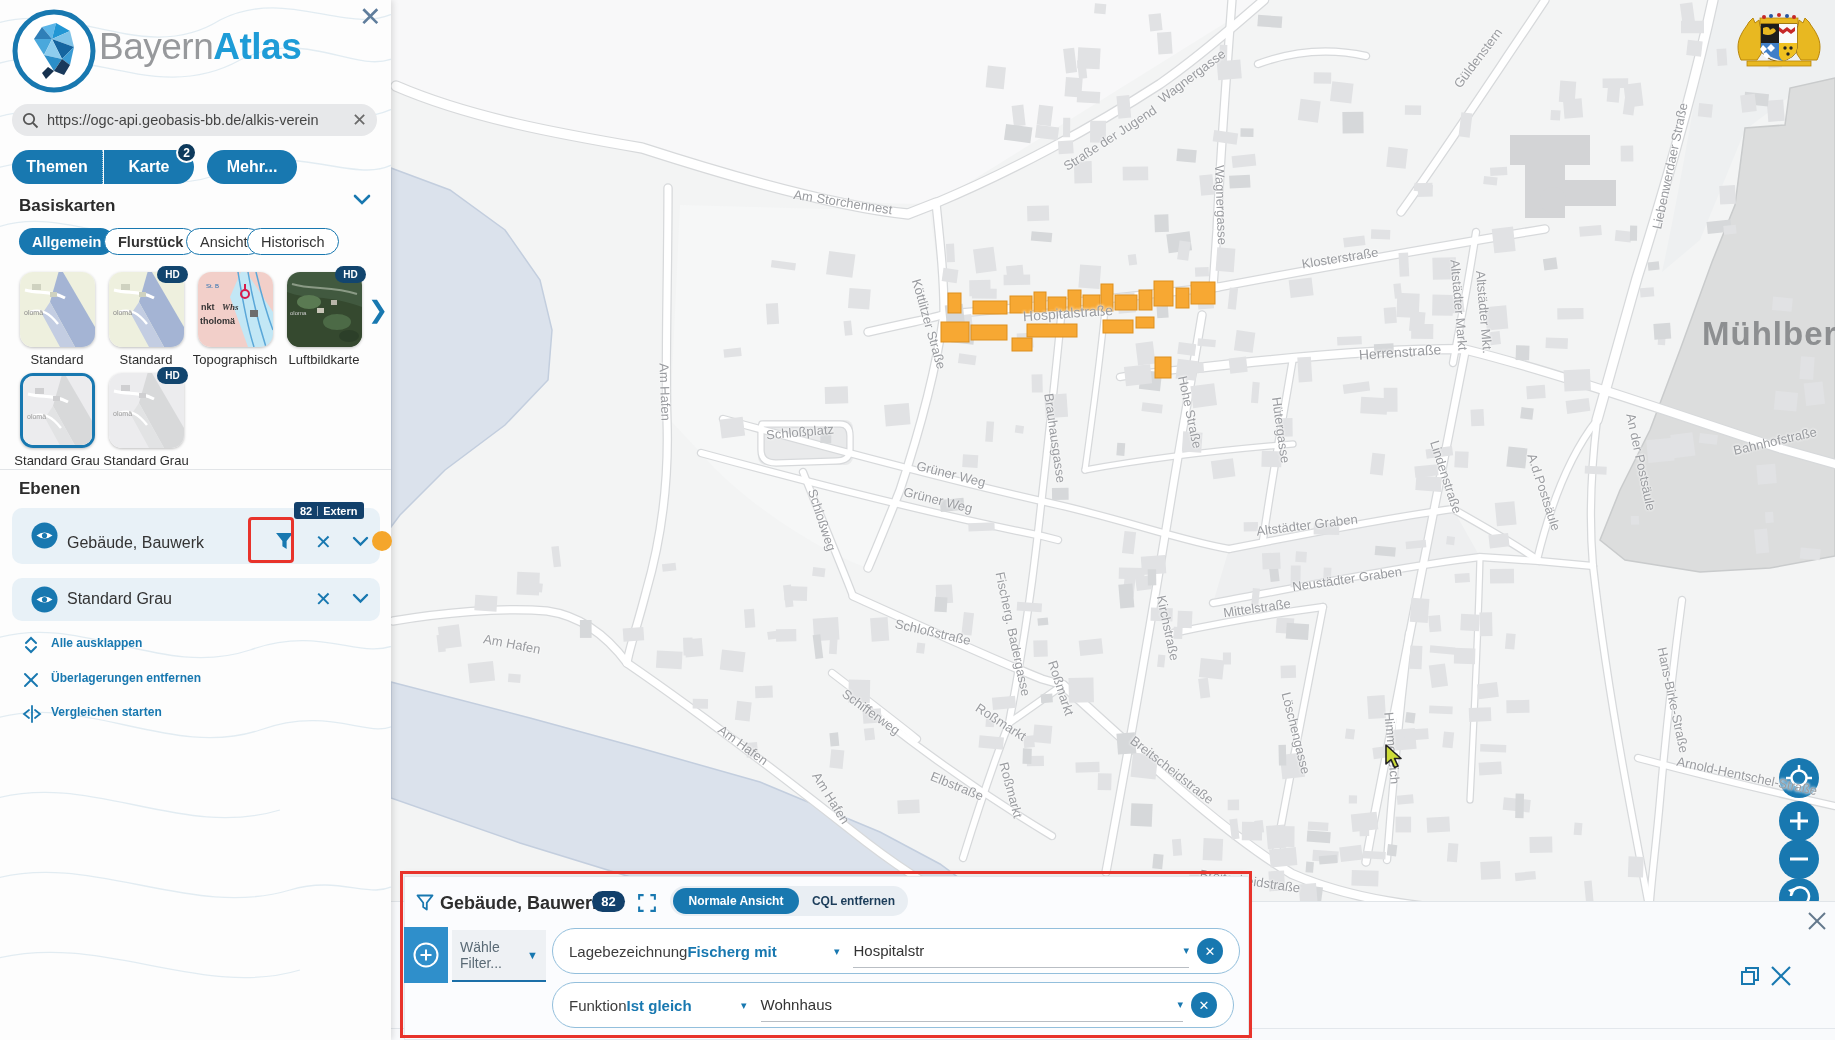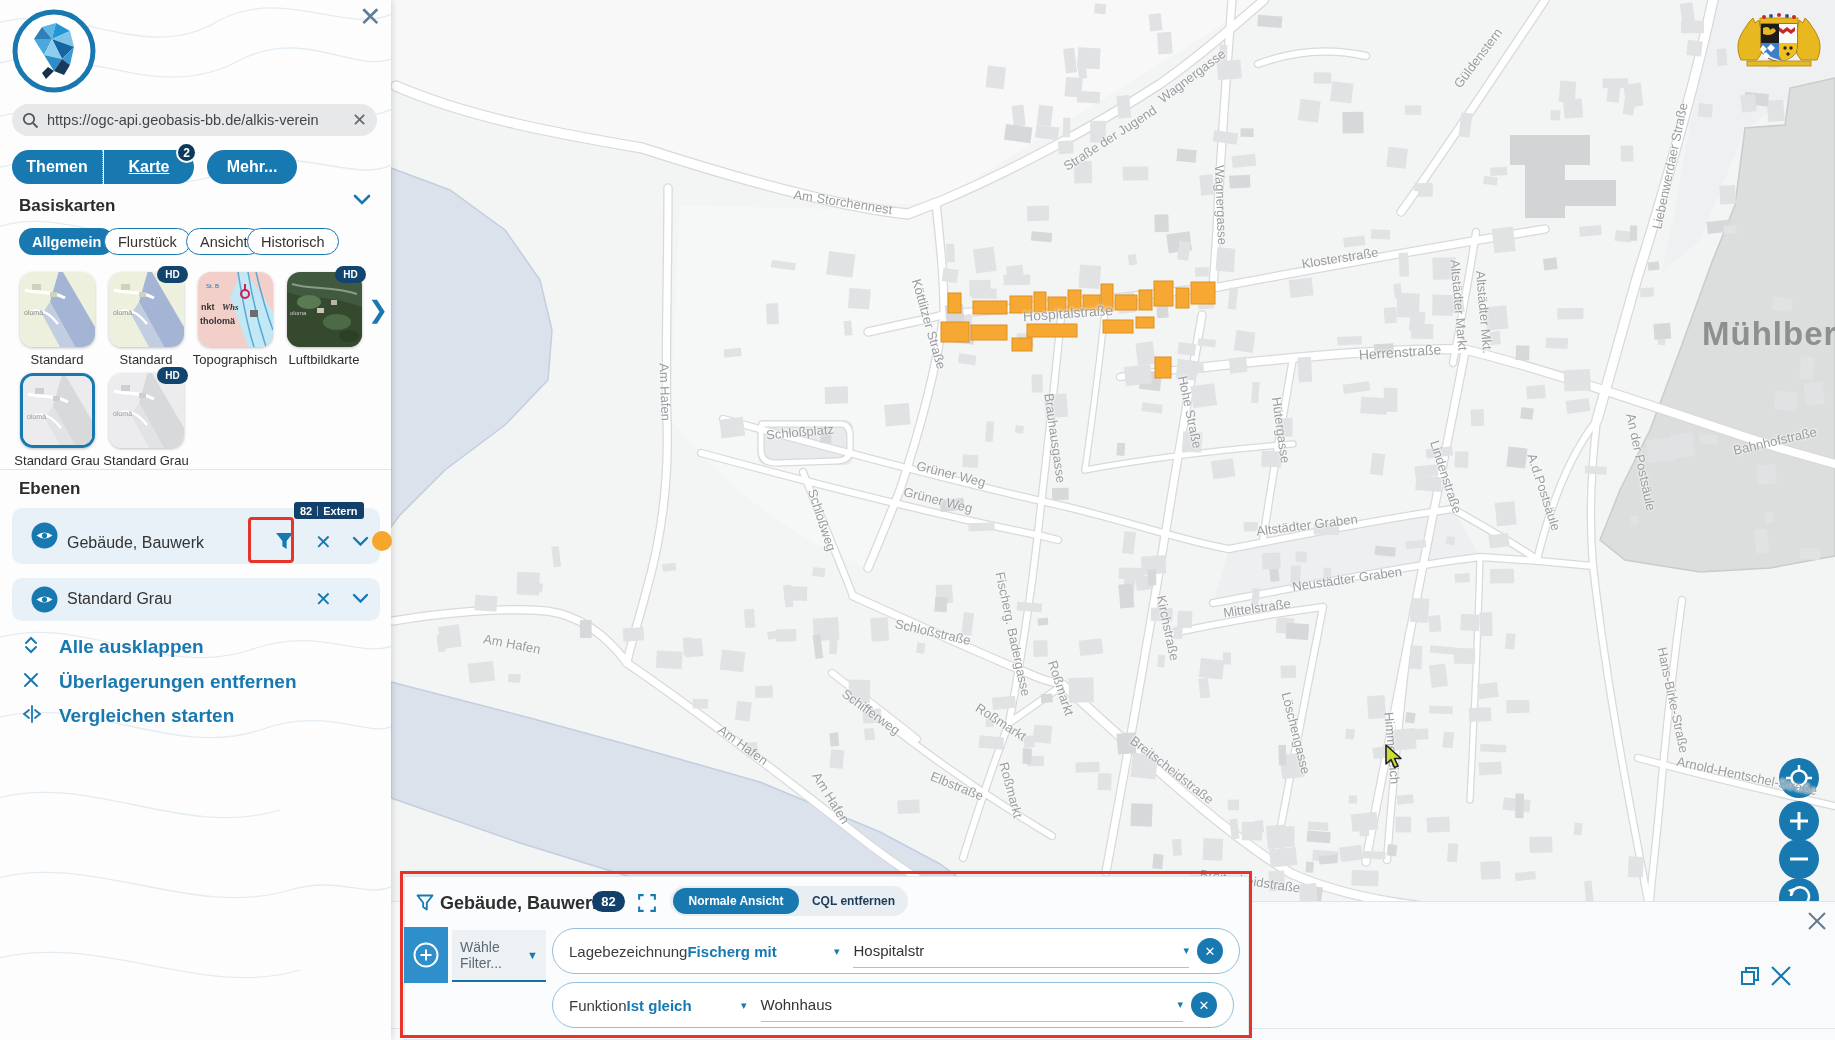--- a/index.html
+++ b/index.html
@@ -25,21 +25,21 @@
   #logo-circle { left:12px; top:9px; }
   #logo-text { left:99px; top:26px; font-size:37px; letter-spacing:-.5px; }
   #logo-text .b1 { color:#97999c; } #logo-text .b2 { color:#1e9cd7; font-weight:bold; }
   #search { left:12px; top:104px; width:365px; height:32px; background:#e7e8ea; border-radius:16px;
             display:flex; align-items:center; padding:0 10px; gap:8px; }
   #search-text { font-size:14.5px; color:#454545; flex:1; overflow:hidden; white-space:nowrap; }
   #search-close { color:#6b6b6b; font-size:18px; cursor:pointer; }
   .tab { position:absolute; top:150px; height:34px; background:#1878b0; color:#fff; font-weight:bold;
          font-size:16px; display:flex; align-items:center; justify-content:center; cursor:pointer; }
   #tab-themen { left:12px; width:91px; border-radius:17px 0 0 17px; border-right:1px dotted rgba(255,255,255,.55); }
-  #tab-karte { left:104px; width:90px; border-radius:0 17px 17px 0;text-decoration:underline; }
+  #tab-karte { left:104px; width:90px; border-radius:0 17px 17px 0; }
   #tab-mehr { left:207px; width:90px; border-radius:17px; }
   #karte-badge { position:absolute; left:176px; top:142px; width:21px; height:21px; border-radius:50%;
                  background:#0d3a5c; color:#fff; font-size:12px; font-weight:bold; display:flex;
                  align-items:center; justify-content:center; z-index:3; border:2px solid #fdfdfd; }
   .section-title { font-size:17px; font-weight:bold; color:#2b2b2b; }
   #t-basiskarten { left:19px; top:196px; }
   #bk-chevron { left:352px; top:193px; }
   .pill { position:absolute; top:228px; height:27px; border-radius:14px; font-size:14.5px; display:flex;
           align-items:center; padding:0 13px; cursor:pointer; }
   .pill.sel { background:#1878b0; color:#fff; font-weight:bold; }
@@ -58,21 +58,21 @@
   #layer2 { top:578px; height:43px; }
   .layer-name { position:absolute; left:55px; font-size:16px; color:#333; }
   .lr-x { position:absolute; font-size:20px; color:#1878b0; cursor:pointer; line-height:1; }
   .lr-chev { position:absolute; cursor:pointer; }
   #layer1-badge { position:absolute; left:294px; top:502px; height:17px; background:#12406b; border-radius:3px;
                   color:#fff; font-size:11px; font-weight:bold; display:flex; align-items:center; padding:0 6px;
                   gap:5px; z-index:4; }
   #layer1-badge .sep { width:1px; height:10px; background:rgba(255,255,255,.6); }
   #orange-dot { position:absolute; left:372px; top:531px; width:20px; height:20px; border-radius:50%;
                 background:#f5a62b; z-index:1; }
-  .sb-link { position:absolute; left:59px; font-size:19px; font-weight:bold; color:#1878b0; cursor:pointer; }
+  .sb-link { position:absolute; left:51px; font-size:12px; font-weight:bold; color:#1878b0; cursor:pointer; }
   .sb-link-icon { position:absolute; left:22px; cursor:pointer; }
 
   
   .red-box { position:absolute; border:3px solid #e8332b; z-index:40; pointer-events:none; }
   #red-box-filter { left:248px; top:517px; width:46px; height:46px; border-radius:4px; }
   #red-box-panel { left:400px; top:871px; width:852px; height:167px; }
 
   
   #bottom-strip { position:absolute; left:391px; top:901px; width:1444px; height:139px; background:#f9fafc;
                   border-top:1px solid #e1e5e9; z-index:10; }
@@ -806,20 +806,21 @@
         <polygon points="22,30 40,30 30,18" fill="#2f7fb8"></polygon>
         <polygon points="22,30 40,30 32,46" fill="#4aa8dc"></polygon>
         <polygon points="40,30 62,38 50,50" fill="#1565a0"></polygon>
         <polygon points="32,46 40,30 50,50" fill="#8ecdee"></polygon>
         <polygon points="32,46 50,50 42,62" fill="#2b8ec8"></polygon>
         <polygon points="50,50 62,38 58,56" fill="#3a9bd4"></polygon>
         <polygon points="42,62 50,50 58,56 52,66" fill="#1a3a5c"></polygon>
         <polygon points="36,58 42,62 34,70 30,64" fill="#16314e"></polygon>
       </g>
     </svg>
+    <div class="sb" id="logo-text"><span class="b1">Bayern</span><span class="b2">Atlas</span></div>
 
     <div class="sb" id="search">
       <svg width="17" height="17" viewBox="0 0 17 17">
         <circle cx="7" cy="7" r="5.2" fill="none" stroke="#555" stroke-width="1.8"></circle>
         <line x1="11" y1="11" x2="15.5" y2="15.5" stroke="#555" stroke-width="1.8"></line>
       </svg>
       <span id="search-text">https://ogc-api.geobasis-bb.de/alkis-verein</span>
       <span id="search-close">✕</span>
     </div>
 
@@ -828,21 +829,21 @@
     <div id="karte-badge">2</div>
     <div class="tab" id="tab-mehr">Mehr...</div>
 
     <div class="sb section-title" id="t-basiskarten">Basiskarten</div>
     <svg class="sb" id="bk-chevron" width="20" height="14" viewBox="0 0 20 14">
       <polyline points="3,3 10,10 17,3" fill="none" stroke="#1878b0" stroke-width="2.6" stroke-linecap="round"></polyline>
     </svg>
 
     <div id="category-pills">
         <div class="pill sel" style="left: 19px;">Allgemein</div>
-        <div class="pill out" style="left: 104px;">Flurstück</div>
+        <div class="pill out" style="left: 104px; font-weight: bold;">Flurstück</div>
         <div class="pill out" style="left: 186px;">Ansicht</div>
         <div class="pill out" style="left: 247px;">Historisch</div>
       </div>
     <div id="thumbs">
         <div class="thumb" style="left: 20px; top: 272px;"><svg width="75" height="75">
             <rect width="75" height="75" fill="#eef0de"></rect>
             <path d="M40,-5 L75,55 L75,75 L55,75 L30,30 Z" fill="#a4b4d4"></path>
             <path d="M30,30 L55,75 L40,75 L22,42 Z" fill="#c3cde2"></path>
             <path d="M5,18 C20,22 30,18 45,26" stroke="#fff" stroke-width="3" fill="none"></path>
             <path d="M10,40 C22,36 30,42 38,52" stroke="#fff" stroke-width="2.5" fill="none"></path>

